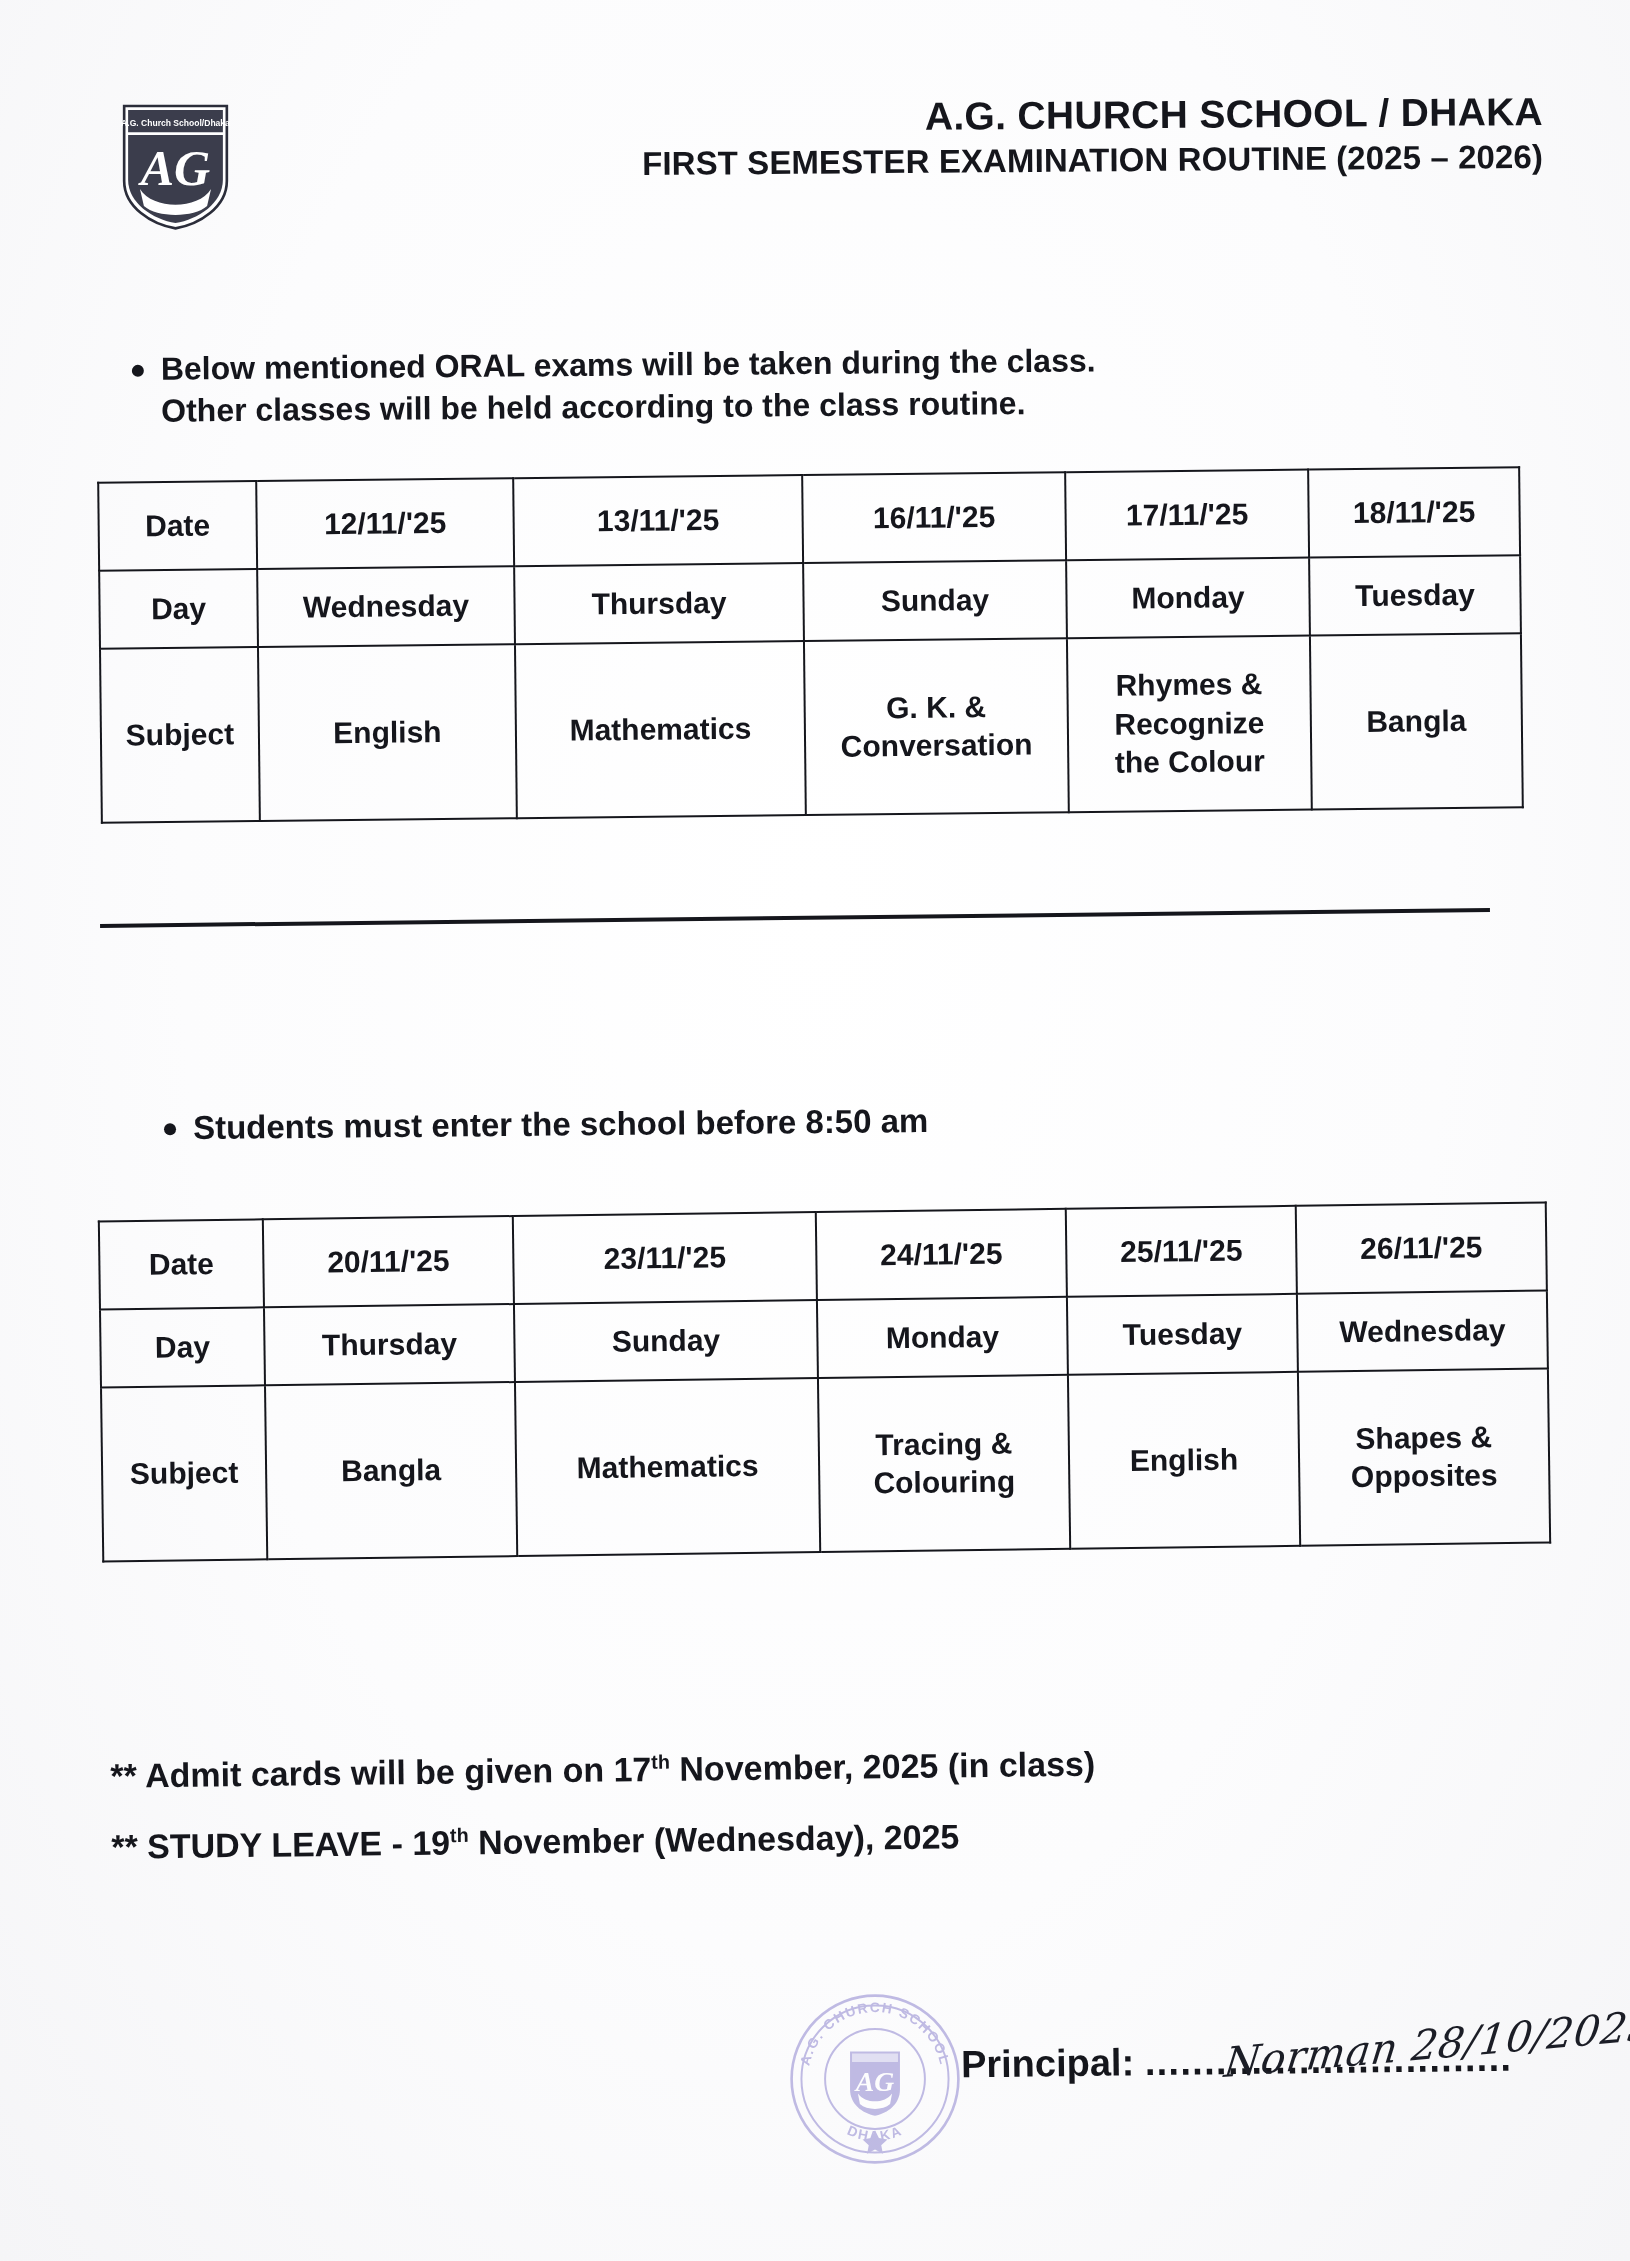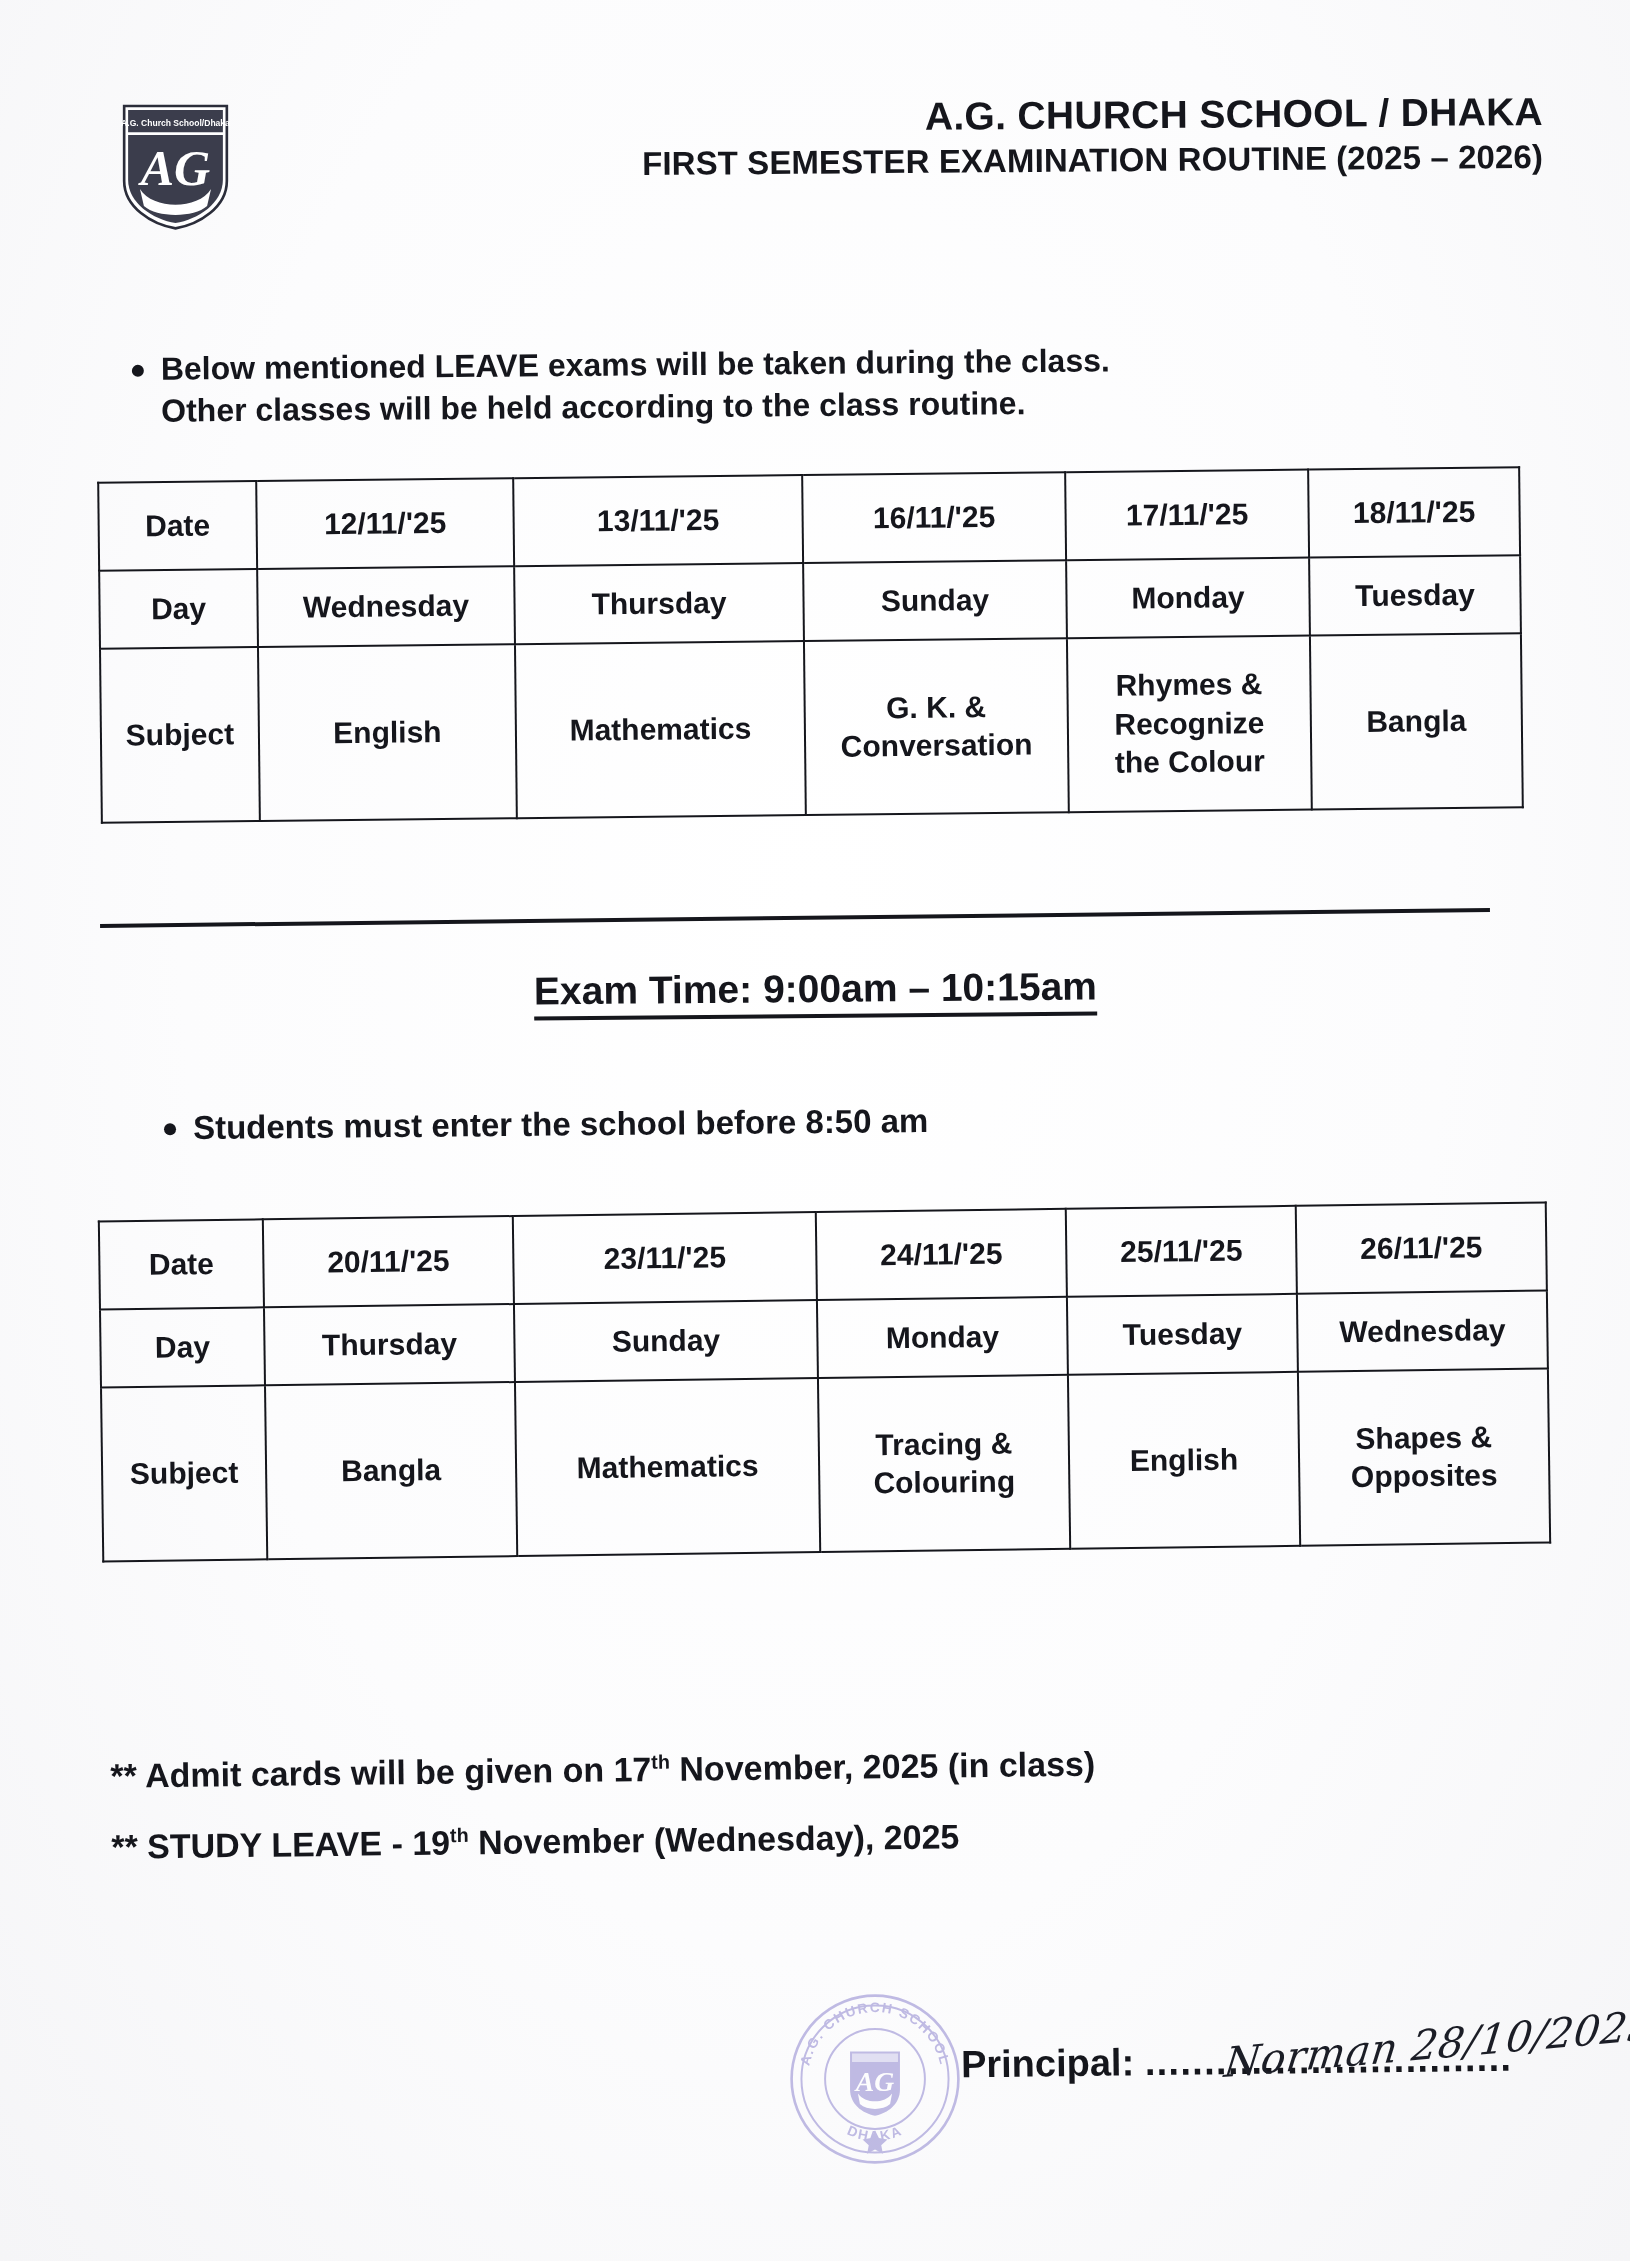--- a/index.html
+++ b/index.html
@@ -173,21 +173,21 @@
     </svg>
 
     <div class="title1">A.G. CHURCH SCHOOL / DHAKA</div>
     <div class="title2">FIRST SEMESTER EXAMINATION ROUTINE (2025 – 2026)</div>
   </div>
 
   <div class="bullet-block">
     <div class="bullet-row">
       <span class="dot"></span>
       <div class="bullet-text">
-        <span>Below mentioned </span><span class="strong">LEAVE</span><span> exams will be taken during the class.</span><br>
+        <span>Below mentioned </span><span class="strong">ORAL</span><span> exams will be taken during the class.</span><br>
         <span>Other classes will be held according to the class routine.</span>
       </div>
     </div>
   </div>
 
   <div class="tbl-wrap" id="table1">
     <table class="routine">
       <colgroup>
         <col style="width:158px">
           <col style="width:257px">
@@ -223,23 +223,20 @@
 Recognize
 the Colour</td>
           <td style="white-space:pre-line">Bangla</td>
         </tr>
       </tbody>
     </table>
   </div>
 
   <div class="sep"></div>
 
-  <div class="examtime">
-    <span>Exam Time: 9:00am – 10:15am</span>
-  </div>
 
   <div class="bullet-block2">
     <div class="bullet-row">
       <span class="dot"></span>
       <div class="bullet-text">
         <span>Students must enter the school before </span><span class="strong">8:50 am</span>
       </div>
     </div>
   </div>
 

